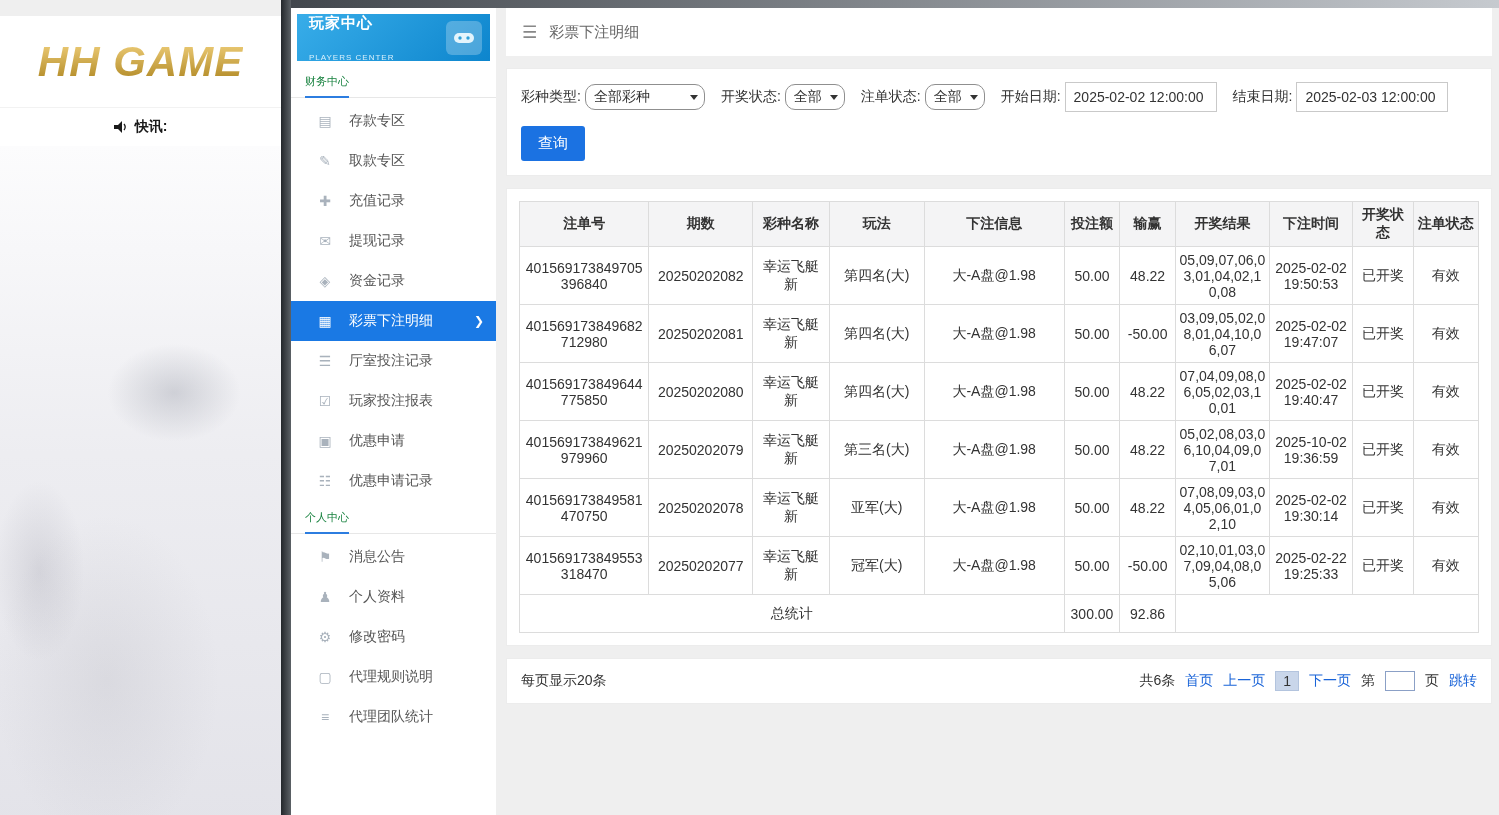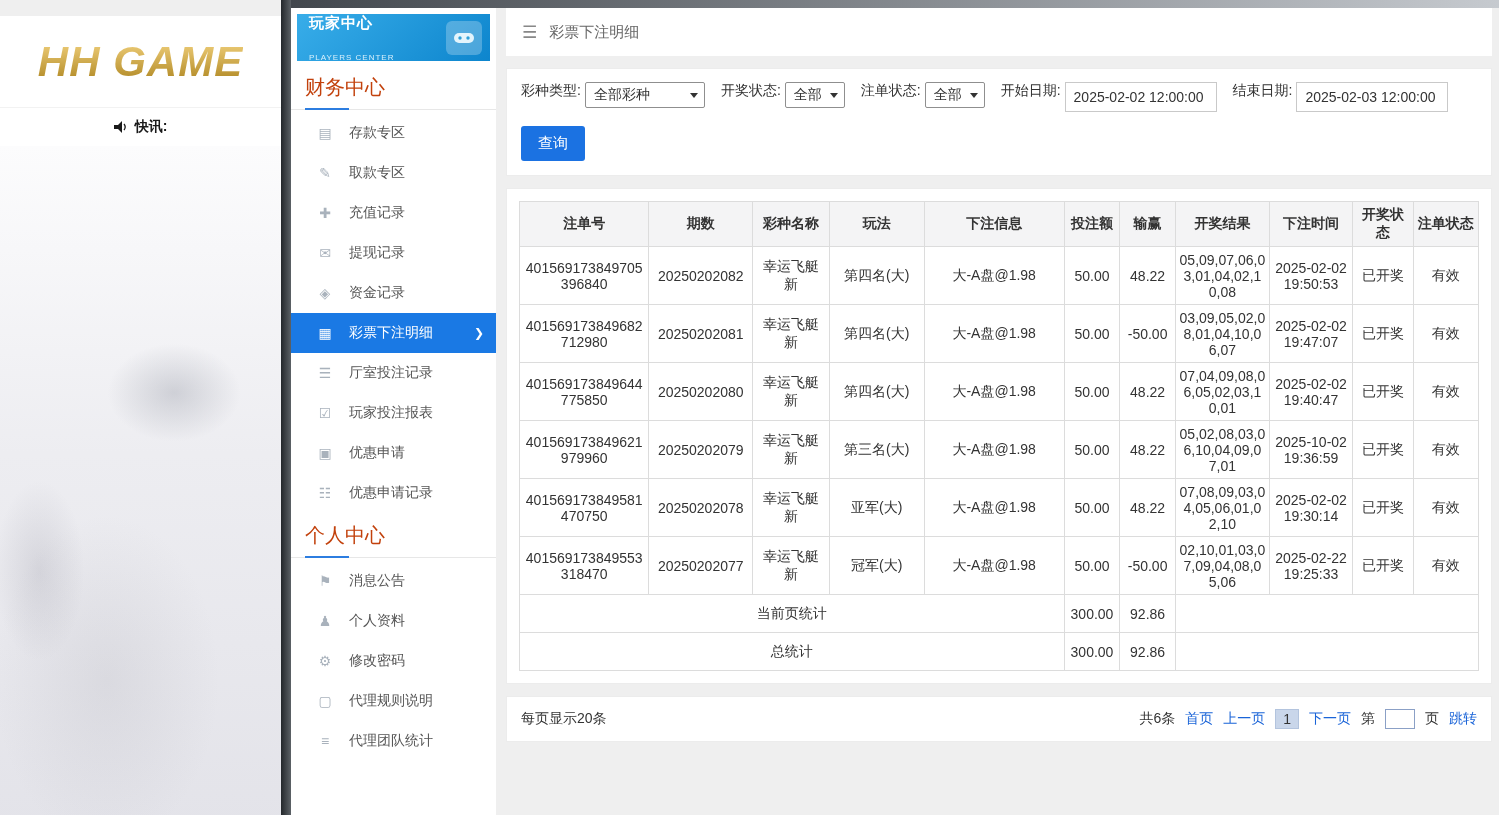--- a/index.html
+++ b/index.html
@@ -23,41 +23,41 @@
 
 .v-divider{position:absolute;left:281px;top:0;width:10px;height:100%;background:linear-gradient(90deg,#23272b,#5c6166)}
 .top-strip{position:absolute;left:291px;top:0;right:0;height:8px;background:linear-gradient(90deg,#42474d,#c6cacf)}
 
 
 .sidebar{position:absolute;left:291px;top:8px;width:205px;bottom:0;background:#fff;overflow:hidden}
 .sidebar-header{margin:6px 6px 4px;height:47px;background:linear-gradient(135deg,#38ade9,#0d85cd);display:flex;align-items:center;justify-content:space-between;padding:0 8px 0 12px}
 .sh-title{color:#fff;font-size:15px;font-weight:bold;letter-spacing:1px}
 .sh-sub{color:#d8f0fb;font-size:8px;letter-spacing:1px;margin-top:20px}
 .sh-icon{width:36px;height:34px;border-radius:6px;background:rgba(255,255,255,.25);display:flex;align-items:center;justify-content:center}
-.section-title{padding:9px 14px 8px;font-size:20px;color:#c2410c;position:relative;border-bottom:1px solid #e7e7e7;margin-bottom:3px}
+.section-title{padding:9px 14px 8px;font-size:11px;color:#15803d;position:relative;border-bottom:1px solid #e7e7e7;margin-bottom:3px}
 .section-title::after{content:"";position:absolute;left:14px;bottom:-1px;width:44px;height:2px;background:#2c7de0}
 .menu-item{height:40px;display:flex;align-items:center;gap:16px;padding-left:26px;font-size:14px;color:#555;cursor:pointer;position:relative}
 .menu-item .mi-icon{width:16px;text-align:center;color:#a9b2bc;font-size:14px}
 .menu-item.active{background:#1a79e4;color:#fff}
 .menu-item.active .mi-icon{color:#fff}
 .chev{position:absolute;right:12px;font-size:12px;color:#fff}
 
 
 .main{position:absolute;left:506px;top:8px;width:986px}
 .topbar{height:48px;background:#fff;display:flex;align-items:center;gap:12px;padding:0 16px;color:#666}
 .hamburger{font-size:17px;color:#888;cursor:pointer}
 .page-title{font-size:15px}
 .card{background:#fff;margin-top:12px;border:1px solid #ececec}
 
 
 .filter-card{padding:13px 14px 14px}
-.filter-row{display:flex;font-size:14px;color:#333;white-space:nowrap}
+.filter-row{display:flex;align-items:center;font-size:14px;color:#333;white-space:nowrap}
 .filter-row label{margin-right:4px}
 .group-gap{margin-left:16px}
-.sel{display:inline-flex;align-items:center;justify-content:space-between;gap:8px;border:1px solid #8f8f8f;border-radius:2px;background:#fff;height:26px;padding:0 6px 0 8px;cursor:pointer}
+.sel{display:inline-flex;align-items:center;justify-content:space-between;gap:8px;border:1px solid #8f8f8f;border-radius:10px;background:#fff;height:26px;padding:0 6px 0 8px;cursor:pointer}
 .sel .caret{width:0;height:0;border-left:4px solid transparent;border-right:4px solid transparent;border-top:5px solid #333}
 .sel.wide{min-width:120px}
 .sel.narrow{min-width:56px}
 .date-input{width:152px;height:30px;border:1px solid #c9c9c9;padding:12px 8px;font-size:14px;color:#333;font-family:inherit}
 .query-btn{margin-top:14px;background:#1b72e2;color:#fff;border:none;border-radius:3px;padding:8px 17px;font-size:15px;cursor:pointer}
 
 
 .table-card{padding:12px}
 table{width:100%;border-collapse:collapse;table-layout:fixed;font-size:14px;color:#333}
 th{background:#f4f4f5;font-weight:bold}
@@ -313,26 +313,20 @@
               <td>50.00</td>
               <td>-50.00</td>
               <td>02,10,01,03,07,09,04,08,05,06</td>
               <td>2025-02-22 19:25:33</td>
               <td>已开奖</td>
               <td>有效</td>
             </tr>
           </tbody>
         <tfoot id="table-foot">
             <tr>
-              <td colspan="5">当前页统计</td>
-              <td>300.00</td>
-              <td>92.86</td>
-              <td colspan="4"></td>
-            </tr>
-            <tr>
               <td colspan="5">总统计</td>
               <td>300.00</td>
               <td>92.86</td>
               <td colspan="4"></td>
             </tr>
           </tfoot>
       </table>
     </section>
 
     <section class="card pager-card">

